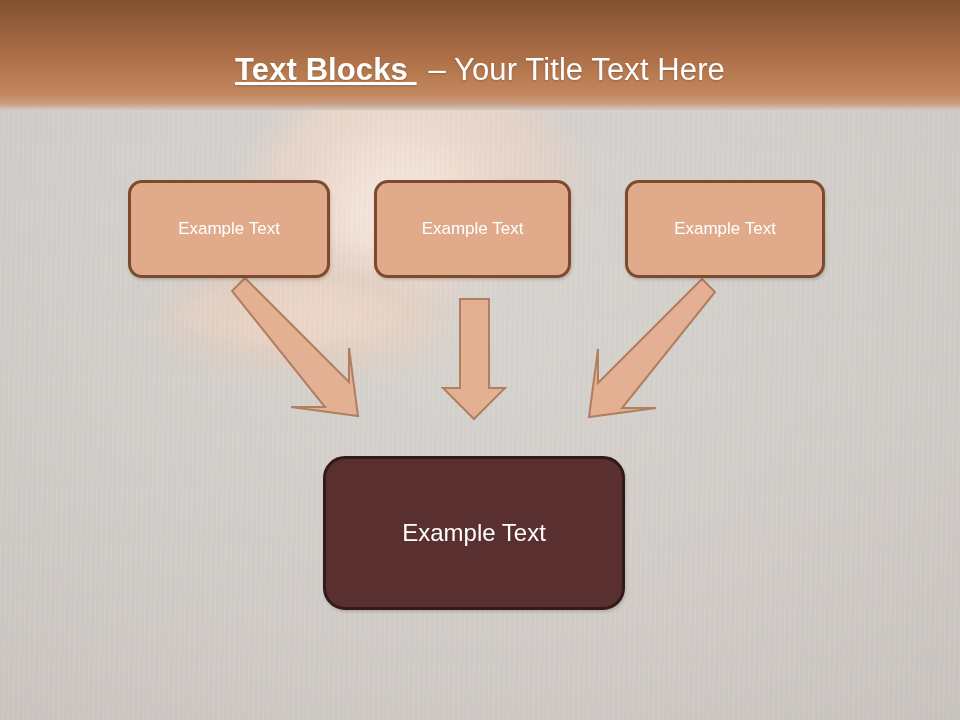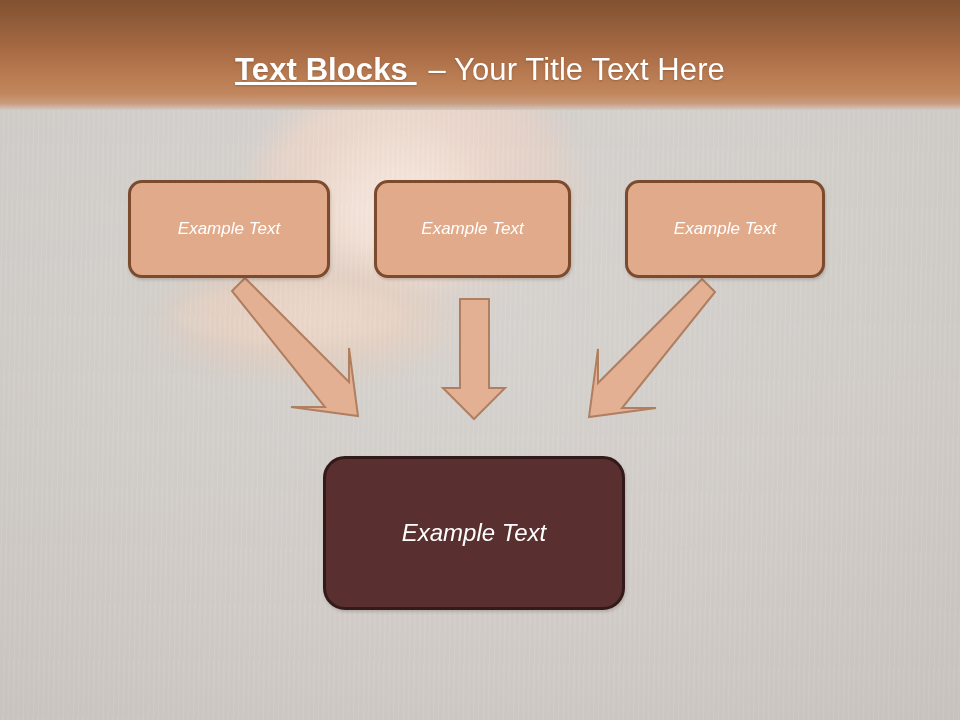--- a/index.html
+++ b/index.html
@@ -119,21 +119,20 @@
   
   .node {
     position: absolute;
     box-sizing: border-box;
     display: flex;
     align-items: center;
     justify-content: center;
     color: #ffffff;
     text-align: center;
     box-shadow: 1px 2px 3px rgba(80,60,50,0.22);
-    font-style: italic;
   }
   .node-top {
     background: #e1ab8b;
     border: 3px solid #7c4b2e;
     border-radius: 14px;
     font-size: 17px;
     top: 180px;
     height: 98px;
   }
   .node-1 { left: 128px; width: 202px; }

